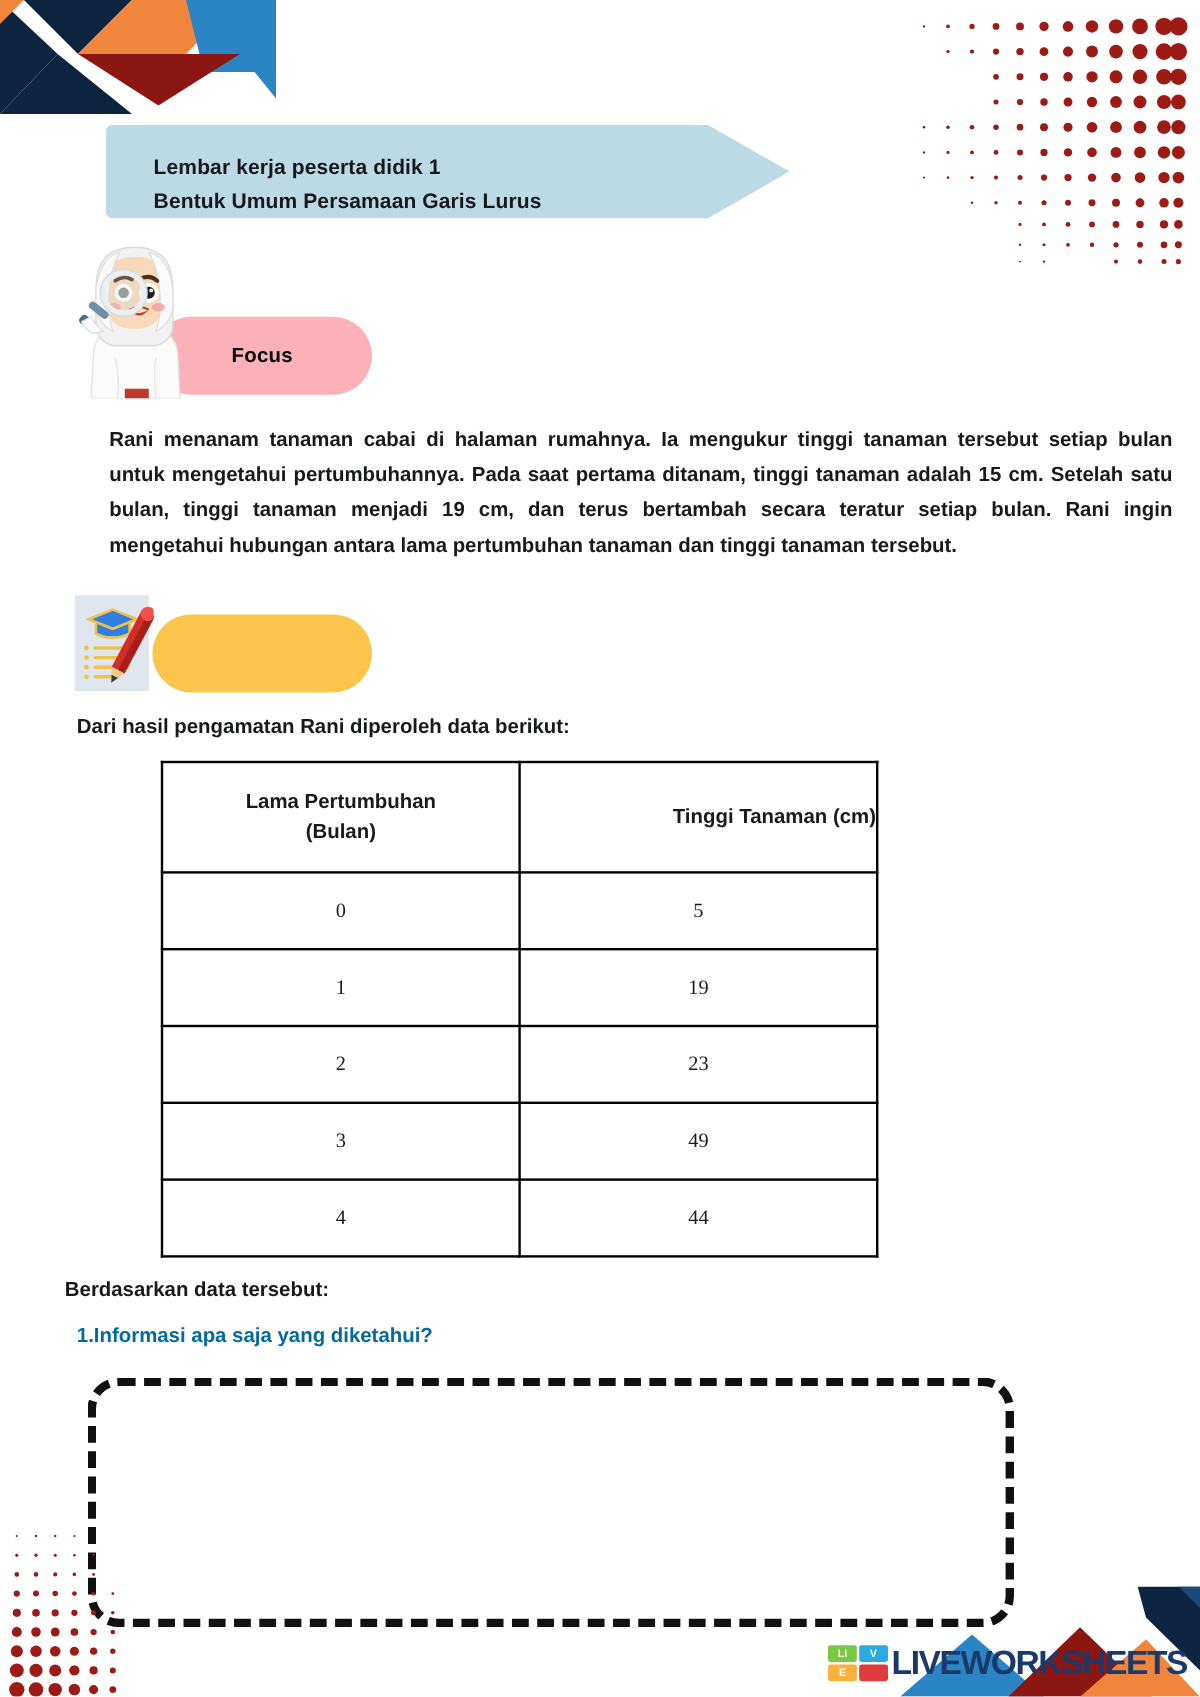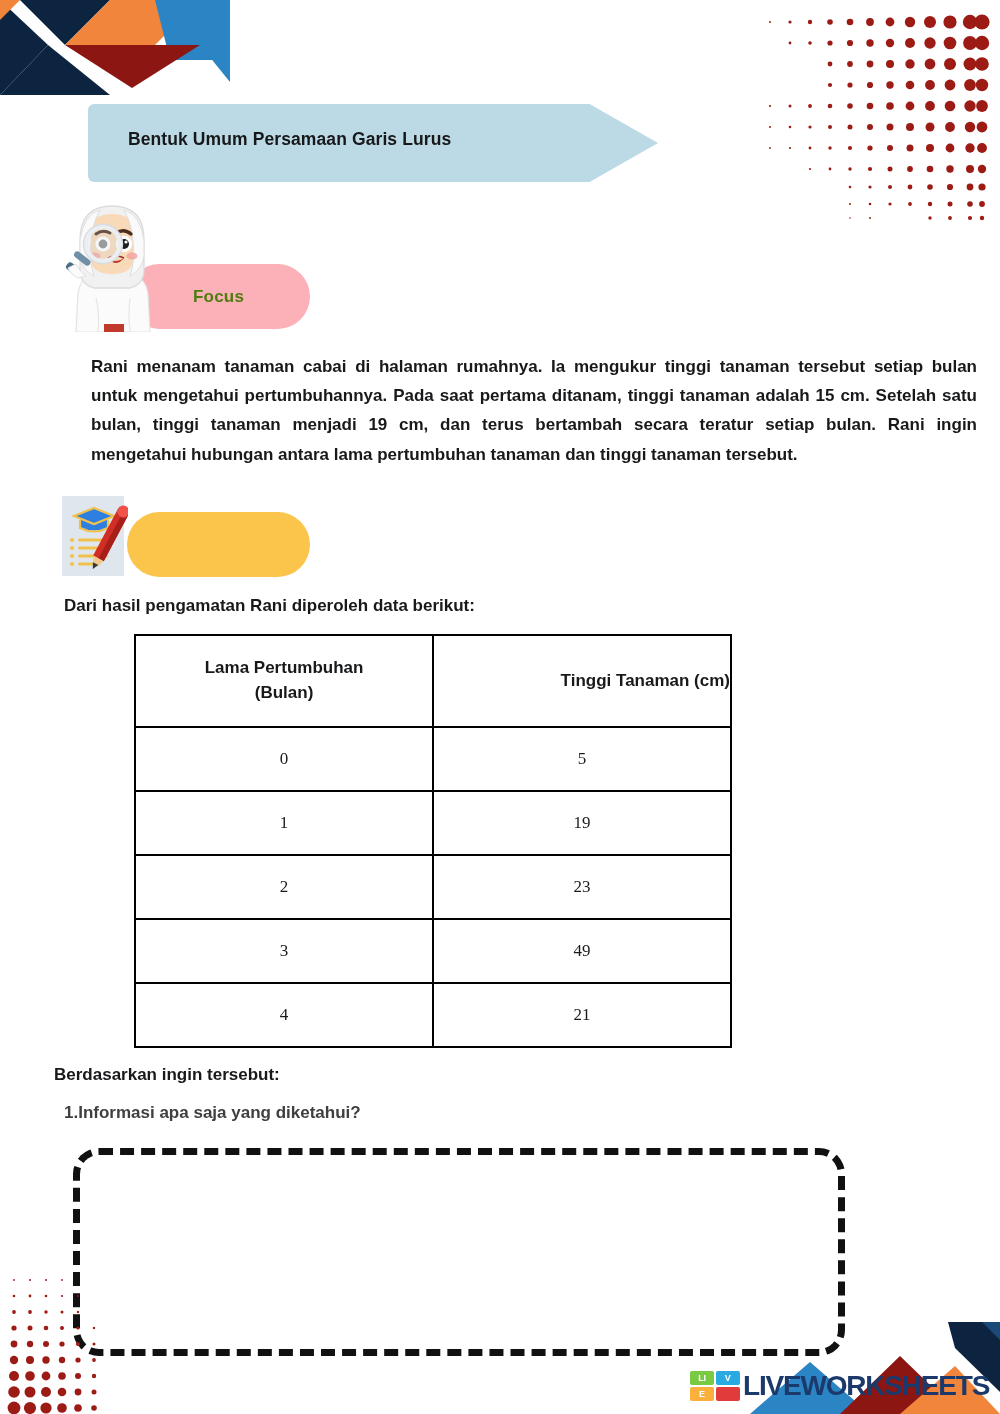--- a/index.html
+++ b/index.html
@@ -34,21 +34,21 @@
   .banner-text div { white-space:nowrap; }
 
   
   .focus-pill {
     position:absolute; left:127px; top:264px; width:183px; height:65px;
     background:#fcb0b8; border-radius:33px;
   }
   .focus-label {
     position:absolute; left:127px; top:264px; width:183px; height:65px;
     display:flex; align-items:center; justify-content:center;
-    font-size:17px; font-weight:700; color:#4d7c0f; letter-spacing:.2px;
+    font-size:17px; font-weight:700; color:#000000; letter-spacing:.2px;
   }
   .girl { position:absolute; left:56px; top:198px; width:110px; height:134px; }
 
   
   .story {
     position:absolute; left:91px; top:352px; width:886px;
     font-size:17px; font-weight:700; color:#18191b;
     line-height:1.72; text-align:justify; text-justify:inter-word;
   }
 
@@ -87,21 +87,21 @@
   .tbl .c1 { width:299px; }
   .tbl .c2 { width:299px;text-align:right; }
 
   
   .q-intro {
     position:absolute; left:54px; top:1065px;
     font-size:17px; font-weight:700; color:#18191b;
   }
   .q-one {
     position:absolute; left:64px; top:1103px;
-    font-size:17px; font-weight:700; color:#404040;
+    font-size:17px; font-weight:700; color:#0369a1;
   }
 
   
   .answer-box {
     position:absolute; left:73px; top:1148px; width:772px; height:208px;
     border: 7px dashed #111; border-radius:26px; background:#fff;
   }
 
   
   .lw-logo { position:absolute; left:690px; top:1366px; height:40px; display:flex; align-items:center; }
@@ -251,20 +251,21 @@
           <circle cx="170" cy="208" r="1.7"></circle>
           <circle cx="190" cy="208" r="1.9"></circle>
           <circle cx="210" cy="208" r="2.1"></circle>
           <circle cx="222" cy="208" r="2.2"></circle>
       </g>
     </svg>
   </div>
 
   <div class="banner" style="background: rgb(188, 218, 230);"></div>
   <div class="banner-text">
+    <div>Lembar kerja peserta didik 1</div>
     <div>Bentuk Umum Persamaan Garis Lurus</div>
   </div>
 
   <div class="focus-pill" style="background: rgb(252, 176, 184);"></div>
   <div class="focus-label">Focus</div>
 
   <div class="girl">
     <svg width="110" height="134" viewBox="0 0 110 134">
 
       <path d="M22 96 Q24 78 42 74 L70 74 Q90 78 92 96 L94 134 L20 134 Z" fill="#fbfbfb" stroke="#e3e3e3" stroke-width="1.2"></path>
@@ -365,26 +366,26 @@
       <tr>
         <td>2</td>
         <td>23</td>
       </tr>
       <tr>
         <td>3</td>
         <td>49</td>
       </tr>
       <tr>
         <td>4</td>
-        <td>21</td>
+        <td>44</td>
       </tr>
     </tbody>
   </table>
 
-  <div class="q-intro">Berdasarkan ingin tersebut:</div>
+  <div class="q-intro">Berdasarkan data tersebut:</div>
   <div class="q-one">1.Informasi apa saja yang diketahui?</div>
 
   <div class="answer-box"></div>
 
   <div class="dots" style="left:2px; top:1266px;">
     <svg width="118" height="148" viewBox="0 0 118 148">
       <g fill="#9c1b15">
         <circle cx="12" cy="14" r=".9"></circle>
           <circle cx="28" cy="14" r="1"></circle>
           <circle cx="44" cy="14" r="1"></circle>

